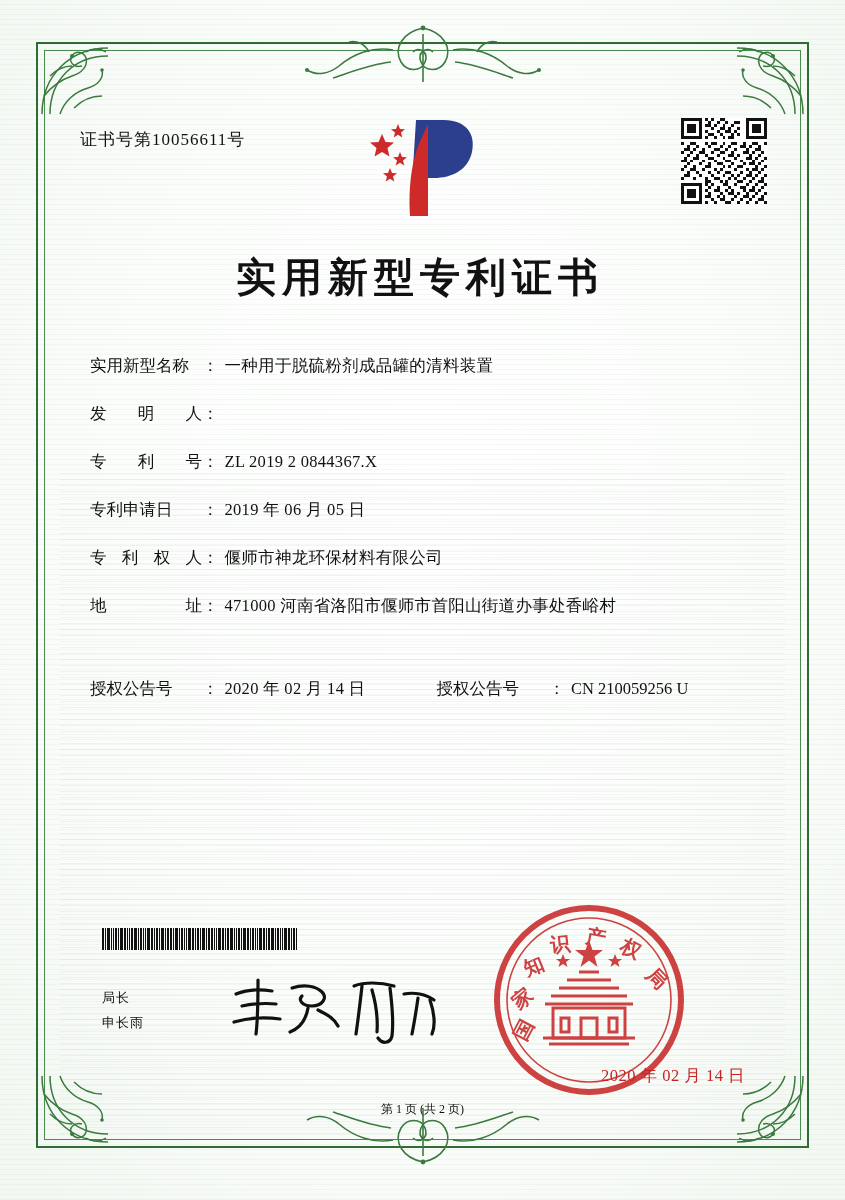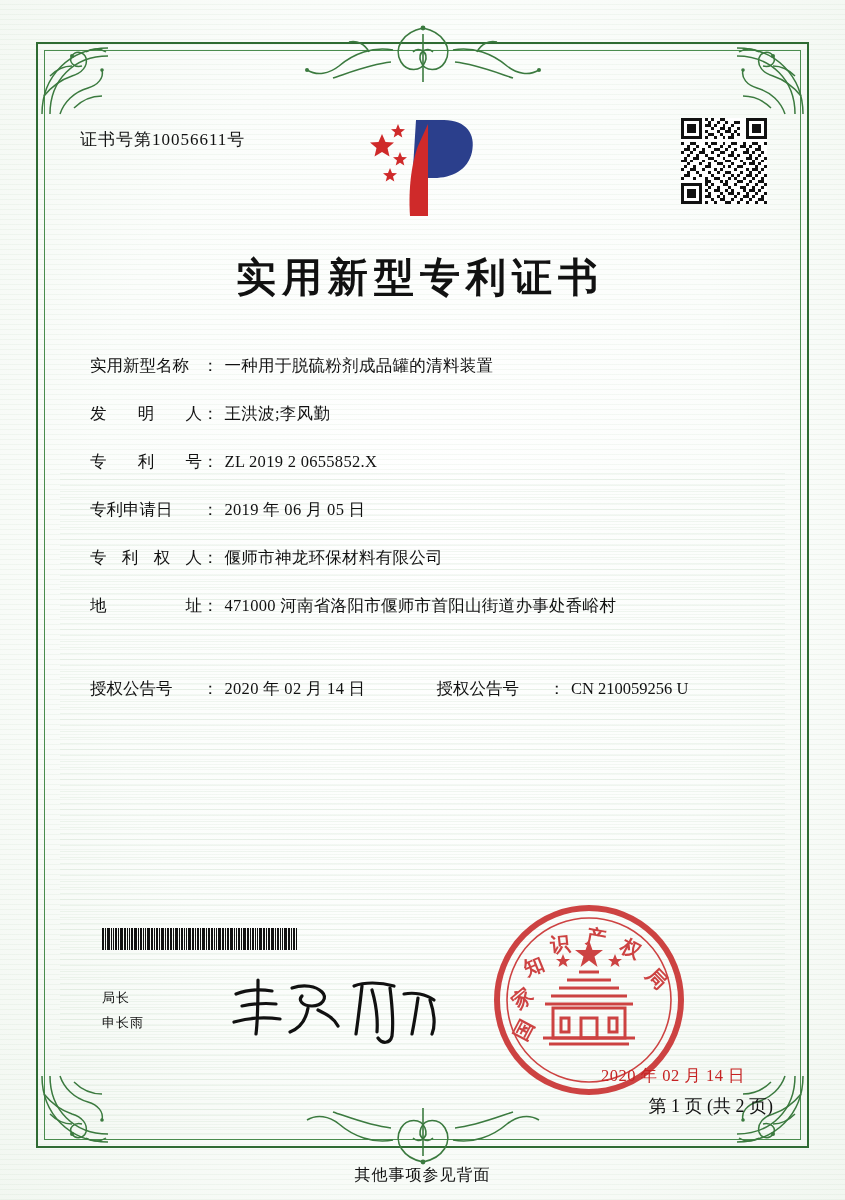--- a/index.html
+++ b/index.html
@@ -234,22 +234,22 @@
     top: 975px;
     font-size: 16.5px;
     color: #c62323;
     letter-spacing: 0.5px;
   }
 
   .page-num {
     position: absolute;
     left: 0; right: 0;
     bottom: -8px;
-    text-align: right;
-    font-size: 18px;
+    text-align: center;
+    font-size: 12px;
     color: #111;
   }
 
   .footnote {
     position: absolute;
     left: 0; right: 0;
     bottom: 14px;
     text-align: center;
     font-size: 16px;
     color: #111;
@@ -595,30 +595,29 @@
         <span class="field-colon">：</span>
         <span class="field-value">一种用于脱硫粉剂成品罐的清料装置</span>
       </div>
       <div class="field-row">
         <span class="field-label spread">
             <span>发</span>
             <span>明</span>
             <span>人</span>
           </span>
         <span class="field-colon">：</span>
-        <span class="field-value">王洪波;李风勤</span>
       </div>
       <div class="field-row">
         <span class="field-label spread">
             <span>专</span>
             <span>利</span>
             <span>号</span>
           </span>
         <span class="field-colon">：</span>
-        <span class="field-value">ZL 2019 2 0655852.X</span>
+        <span class="field-value">ZL 2019 2 0844367.X</span>
       </div>
       <div class="field-row">
         <span class="field-label">专利申请日</span>
         <span class="field-colon">：</span>
         <span class="field-value">2019 年 06 月 05 日</span>
       </div>
       <div class="field-row">
         <span class="field-label spread">
             <span>专</span>
             <span>利</span>
@@ -781,14 +780,13 @@
           <text transform="translate(156,76) rotate(46)">局</text>
         </g>
       </g>
     </svg>
 
     <div class="seal-date">2020 年 02 月 14 日</div>
 
     <div class="page-num">第 1 页 (共 2 页)</div>
   </div>
 
-  <div class="footnote">其他事项参见背面</div>
 </div>
 
 </body></html>

